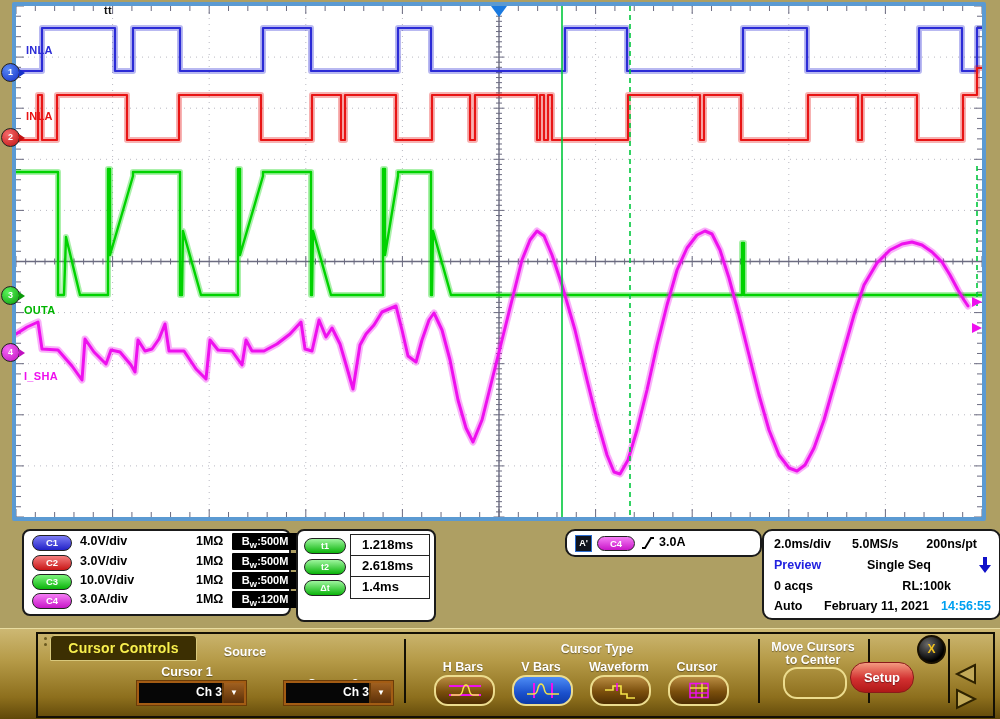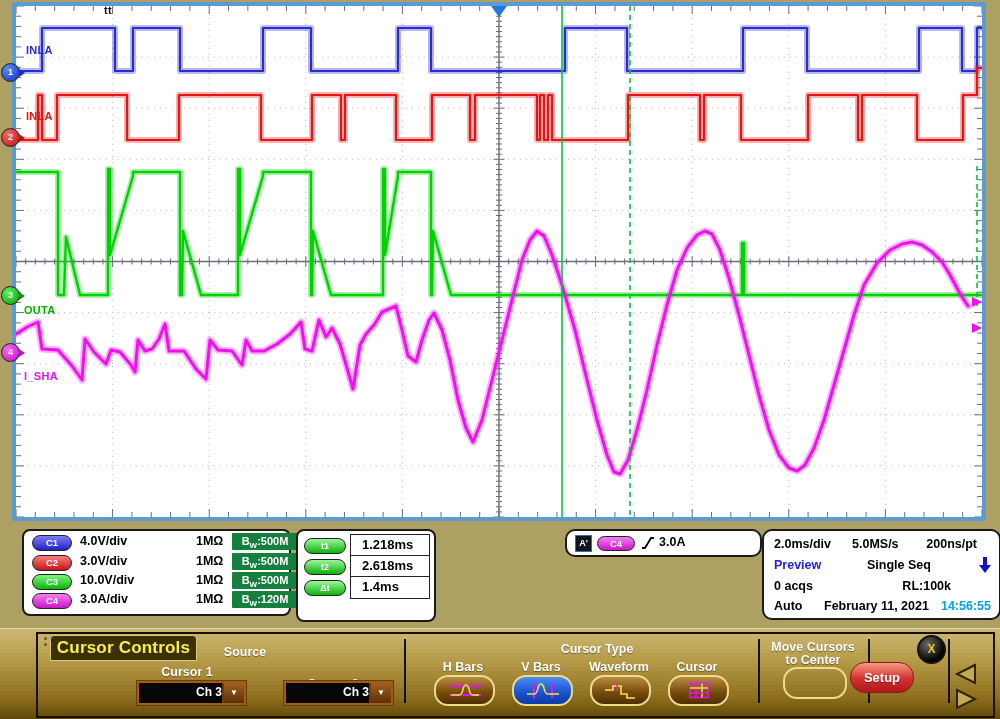--- a/index.html
+++ b/index.html
@@ -28,38 +28,38 @@
         border:1px solid #222;}
   .pill.c1{background:linear-gradient(#7d7df5,#2222c8);}
   .pill.c2{background:linear-gradient(#f57d7d,#c81616);}
   .pill.c3{background:linear-gradient(#7df57d,#0ab40a);}
   .pill.c4{background:linear-gradient(#f57df5,#c816c8);}
   .pill.grn{background:linear-gradient(#9df59d,#0ab40a);color:#fff;}
   .chrow{position:absolute;left:0;width:100%;height:20px;}
   .chrow .pill{position:absolute;left:8px;top:2px;width:38px;height:14px;line-height:14px;}
   .chrow .scale{position:absolute;left:56px;top:1px;font-size:12.5px;font-weight:bold;color:#000;}
   .chrow .imp{position:absolute;left:172px;top:1px;font-size:12.5px;font-weight:bold;color:#000;}
-  .bwbadge{position:absolute;left:208px;top:0;width:66px;height:17px;background:#15803d;color:#fff;
+  .bwbadge{position:absolute;left:208px;top:0;width:66px;height:17px;background:#000000;color:#fff;
         font-size:11px;font-weight:bold;text-align:center;line-height:17px;border-radius:1px;}
   .bwbadge sub{font-size:8px;}
   .currow{position:absolute;left:0;width:100%;height:22px;}
   .currow .pill{position:absolute;left:6px;top:4px;width:40px;height:14px;line-height:14px;font-size:9px;}
   .currow .cell{position:absolute;left:52px;top:0;right:4px;height:21px;border:1.5px solid #222;
         font-size:13px;font-weight:bold;color:#000;line-height:20px;padding-left:11px;background:#fff;}
   .tmtext{position:absolute;font-size:12.5px;font-weight:bold;color:#000;white-space:nowrap;}
   .blue-txt{color:#2222e0;}
   .cyan-txt{color:#00a0f0;}
   
   #panel{left:0;top:628px;width:1000px;height:91px;
         background:linear-gradient(180deg,#cdb873 0%,#b59a47 35%,#8d6f1d 75%,#5e4608 100%);
         border-top:1px solid #e8dca0;}
   #panel-frame{left:36px;top:3px;width:955px;height:82px;border:2px solid #141004;}
   .pdivider{width:2px;background:#141004;top:10px;height:64px;}
   #cc-tab{left:50px;top:6px;width:145px;height:24px;background:#3c2f02;border:1px solid #d8c87c;
-        border-radius:4px 4px 0 0;color:#f8ef4e;font-size:17px;font-weight:bold;
+        border-radius:4px 4px 0 0;color:#f8ef4e;font-size:14px;font-weight:bold;
         text-align:center;line-height:24px;letter-spacing:.2px;}
   .plabel{position:absolute;color:#fff;font-weight:bold;font-size:12.5px;text-align:center;
         text-shadow:0 1px 1px rgba(0,0,0,.4);white-space:nowrap;}
   .dropdown{position:absolute;height:20px;border:2px solid #a35c14;box-shadow:0 0 0 1px #6a3c08;
         display:flex;}
   .dropdown .val{width:78px;background:#060606;color:#fff;font-size:12px;font-weight:bold;
         padding:2px 0 0 5px;text-align:right;}
   .dropdown .arrowbtn{width:20px;background:linear-gradient(#a06020,#5c3008);color:#fff;
         font-size:8px;text-align:center;line-height:20px;border-left:2px solid #6a3c08;}
   .typebtn{position:absolute;width:57px;height:27px;border-radius:14px;border:2px solid #ecdc8e;

